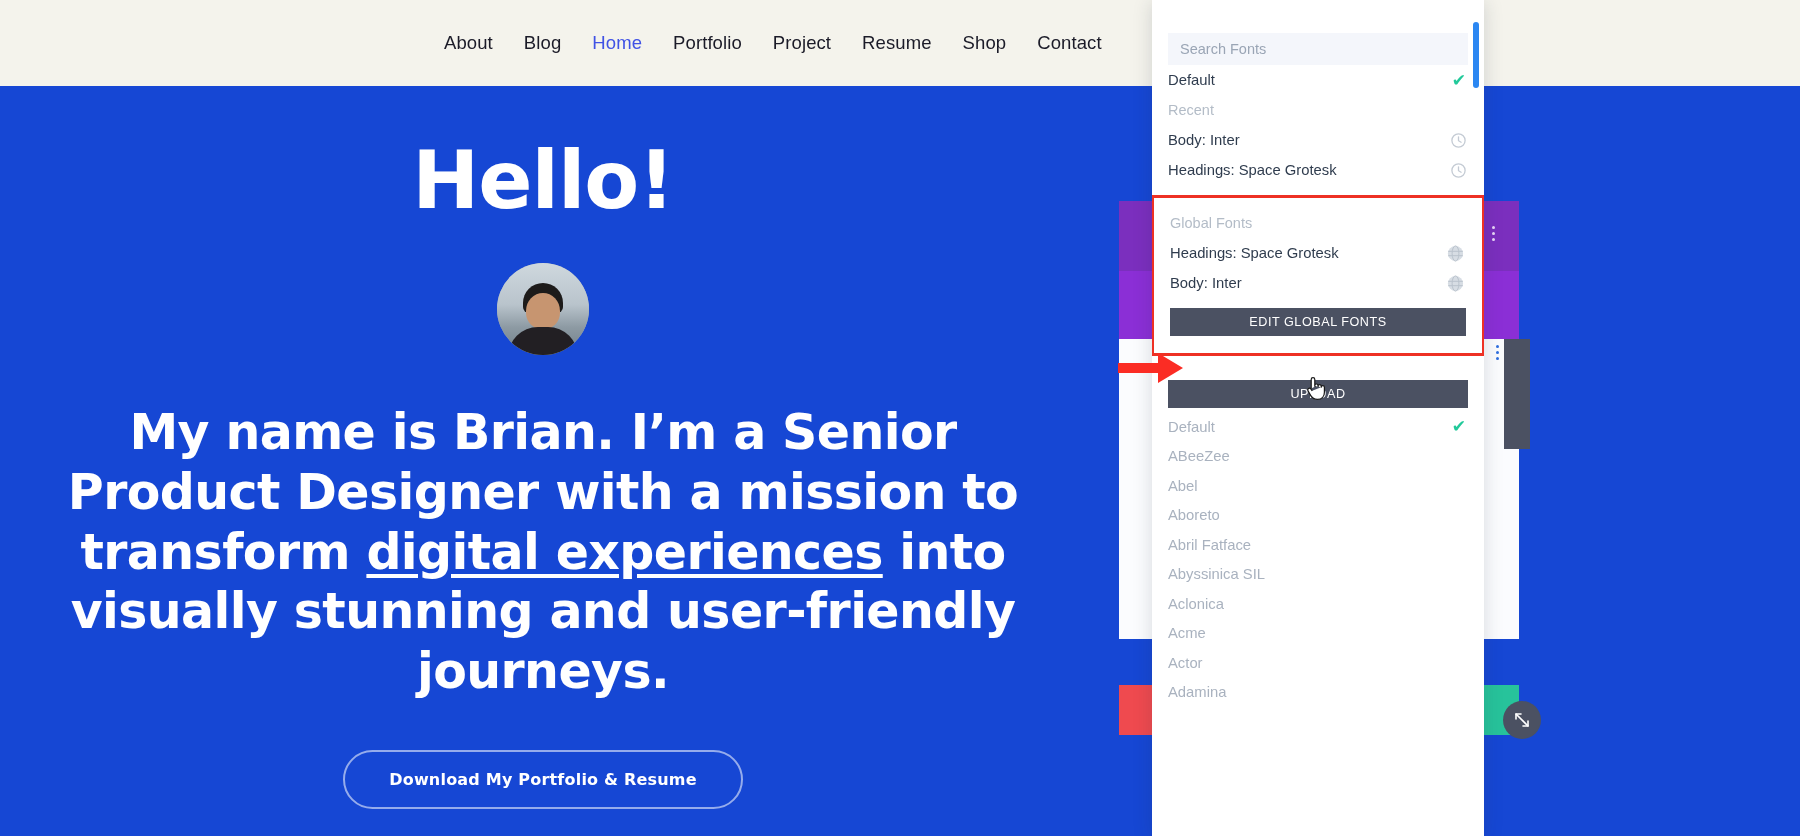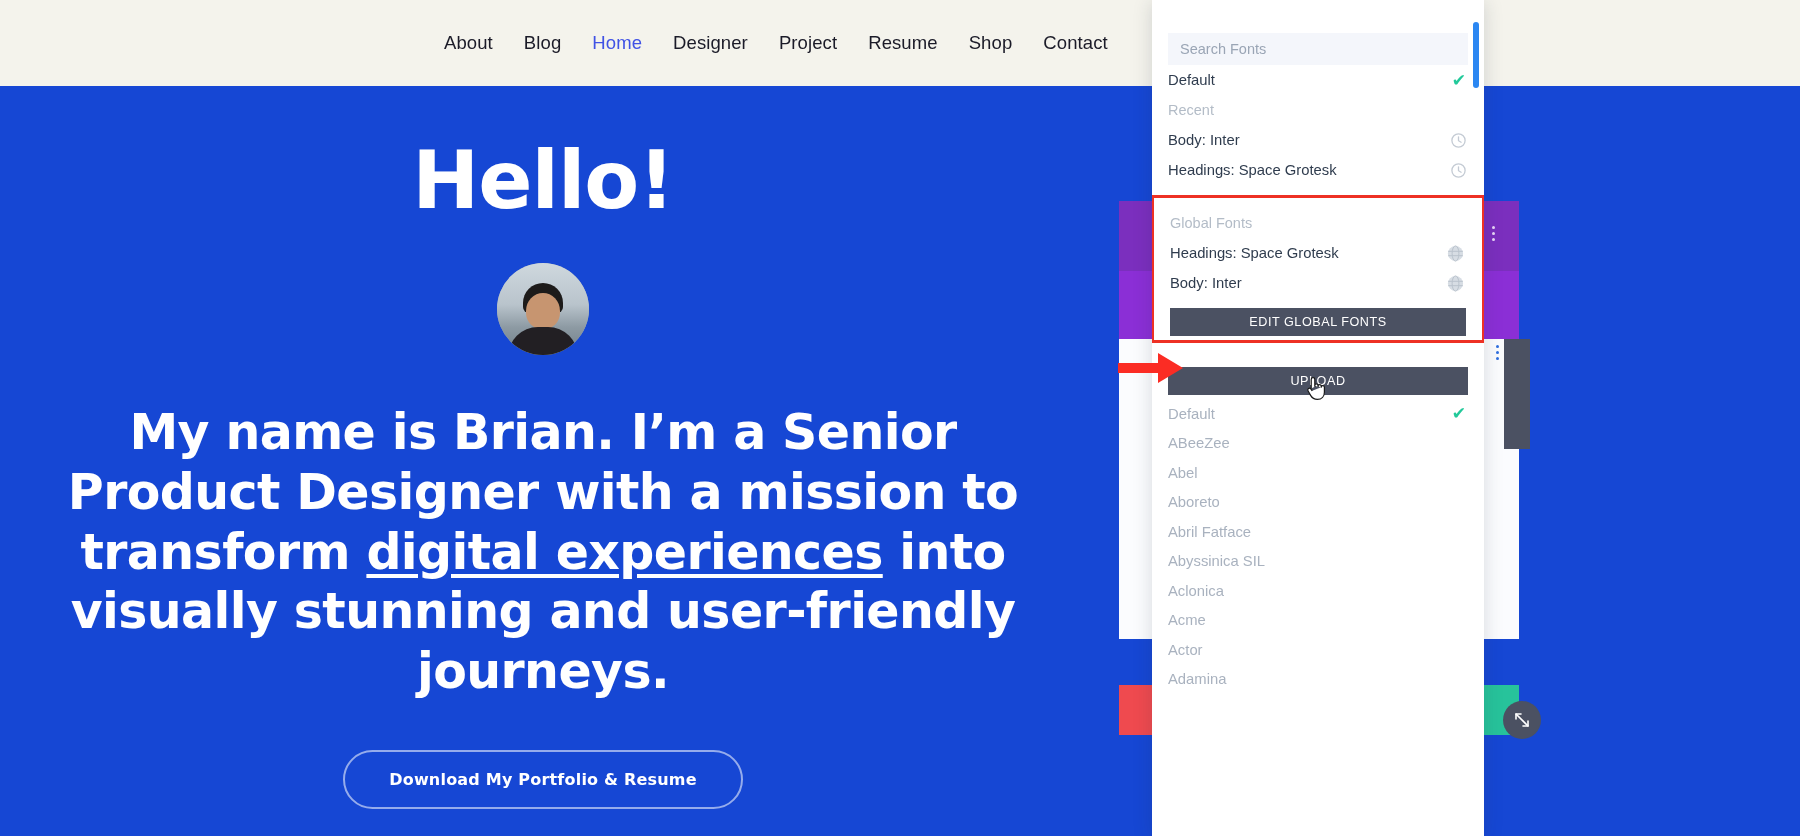--- a/index.html
+++ b/index.html
@@ -237,21 +237,21 @@
     font-family: "Liberation Sans", sans-serif;
     font-size: 14.5px;
     color: #b3bcc7;
   }
   .check-icon { color: #22c99a; font-size: 17px; line-height: 1; }
   .clock-icon, .globe-icon { color: #c4cbd4; display: flex; align-items: center; }
 
   .global-block {
     position: relative;
     margin: 10px 0 0 0;
-    padding: 10px 0 4px;
+    padding: 10px 0 17px;
     border: 3px solid #ee3124;
     margin-left: -1px; margin-right: -1px;
   }
   .global-fonts-list .font-row { height: 30px; }
   .btn-dark {
     display: block;
     margin: 10px 16px 0;
     width: calc(100% - 32px);
     height: 28px;
     background: #4b5162;
@@ -286,21 +286,21 @@
 </head>
 <body>
 
 <div id="root">
 
   <header class="site-header">
     <nav class="nav-wrap">
       <a class="nav-link">About</a>
       <a class="nav-link">Blog</a>
       <a class="nav-link active">Home</a>
-      <a class="nav-link">Designer</a>
+      <a class="nav-link">Portfolio</a>
       <a class="nav-link">Project</a>
       <a class="nav-link">Resume</a>
       <a class="nav-link">Shop</a>
       <a class="nav-link">Contact</a>
 
       <div class="cart-area">
         <span class="cart-icon">
           <svg width="23" height="19" viewBox="0 0 23 19" fill="none" aria-hidden="true">
             <path d="M0.5 1.2h3.2l3.0 10.6h11.4l2.6-7.6H6.0" stroke="#1b1b28" stroke-width="1.6" stroke-linecap="round" stroke-linejoin="round"></path>
             <circle cx="8.6" cy="16.1" r="1.9" fill="#1b1b28"></circle>

